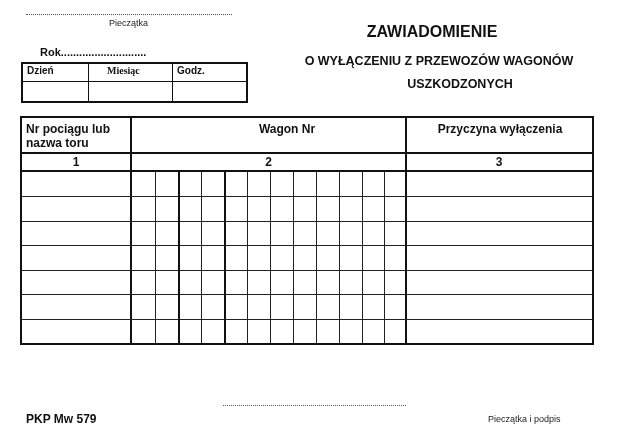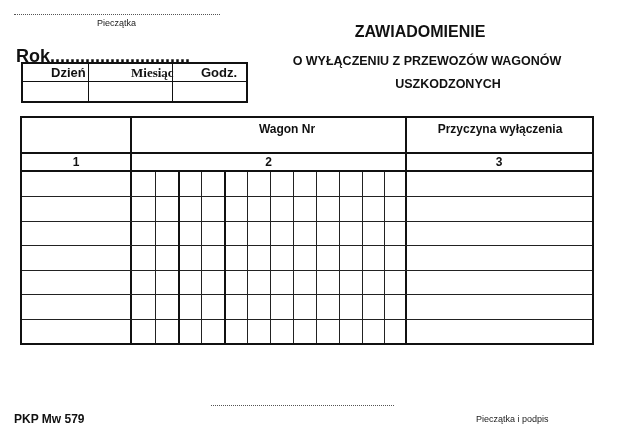--- a/index.html
+++ b/index.html
@@ -1,44 +1,44 @@
 <!DOCTYPE html>
 <html><head>
 <meta charset="utf-8">
 <style>
   html, body { margin:0; padding:0; background:#ffffff; }
   body { width:622px; height:436px; position:relative; overflow:hidden;
          font-family:"Liberation Sans", sans-serif; color:#111; }
-  .abs { position:absolute; }
+  .abs { position:absolute;margin-left:12px; }
   .dots { border-bottom:1px dotted #555; height:0; }
   .small { font-size:9px; color:#222; }
   .bold { font-weight:bold; }
 
   
   .date-tbl { position:absolute; left:21px; top:62px; width:227px; height:41px;
               border:2px solid #111; box-sizing:border-box; }
   .date-tbl .hdr { position:absolute; top:0; left:0; right:0; height:17px; border-bottom:1.5px solid #111; }
   .date-tbl .vl { position:absolute; top:0; bottom:0; width:0; border-left:1.5px solid #111; }
-  .date-tbl .lbl { position:absolute; top:1px; font-size:13px; font-weight:bold;margin-left:24px; }
+  .date-tbl .lbl { position:absolute; top:1px; font-size:10px; font-weight:bold; }
 
   
   .main { position:absolute; left:20px; top:116px; width:574px; height:229px;
           border:2.5px solid #111; box-sizing:border-box; }
   .vline { position:absolute; width:0; }
   .hline { position:absolute; height:0; }
   .hdr-txt { position:absolute; font-size:12px; font-weight:bold; line-height:14px; }
   .num-txt { position:absolute; font-size:12px; font-weight:bold; text-align:center; top:36px; height:17px; line-height:17px; }
 </style>
 </head>
 <body>
 
 <div class="abs dots" style="left:14px; top:14px; width:206px;"></div>
 <div class="abs small" style="left:97px; top:18px;">Pieczątka</div>
 
-<div class="abs bold" style="left:16px; top:46px; font-size:18px;">Rok............................</div>
+<div class="abs bold" style="left:28px; top:46px; font-size:11px;">Rok............................</div>
 
 <div class="date-tbl">
   <div class="hdr"></div>
   <div class="vl" style="left:65px;"></div>
   <div class="vl" style="left:149px;"></div>
   <span class="lbl" style="left:4px;">Dzień</span>
   <span class="lbl" style="left:84px;font-family:Liberation Serif, serif;">Miesiąc</span>
   <span class="lbl" style="left:154px;text-align:center;">Godz.</span>
   <div class="abs" style="left:0; top:18px; width:64px; height:20px;"></div>
   <div class="abs" style="left:66px; top:18px; width:82px; height:20px;"></div>
@@ -50,20 +50,21 @@
 <div class="abs bold" style="left:348px; top:77px; width:200px; text-align:center; font-size:12.5px;">USZKODZONYCH</div>
 
 <div class="main">
 
   <div class="vline" style="left:108px; top:0; bottom:0; border-left:2.5px solid #111;"></div>
   <div class="vline" style="left:383px; top:0; bottom:0; border-left:2.5px solid #111;"></div>
 
   <div class="hline" style="left:0; right:0; top:34px; border-top:2.5px solid #111;"></div>
   <div class="hline" style="left:0; right:0; top:52px; border-top:2.5px solid #111;"></div>
 
+  <div class="hdr-txt" style="left:4px; top:4px; width:100px;">Nr pociągu lub nazwa toru</div>
   <div class="hdr-txt" style="left:111px; top:4px; width:308px; text-align:center;">Wagon Nr</div>
   <div class="hdr-txt" style="left:386px; top:4px; width:184px; text-align:center;">Przyczyna wyłączenia</div>
 
   <div class="num-txt" style="left:0; width:108px;">1</div>
   <div class="num-txt" style="left:110px; width:273px;">2</div>
   <div class="num-txt" style="left:385px; width:184px;">3</div>
 
   <div class="hline" style="left:0; right:0; top:78px; border-top:1.5px solid #222;"></div>
   <div class="hline" style="left:0; right:0; top:103px; border-top:1.5px solid #222;"></div>
   <div class="hline" style="left:0; right:0; top:127px; border-top:1.5px solid #222;"></div>

